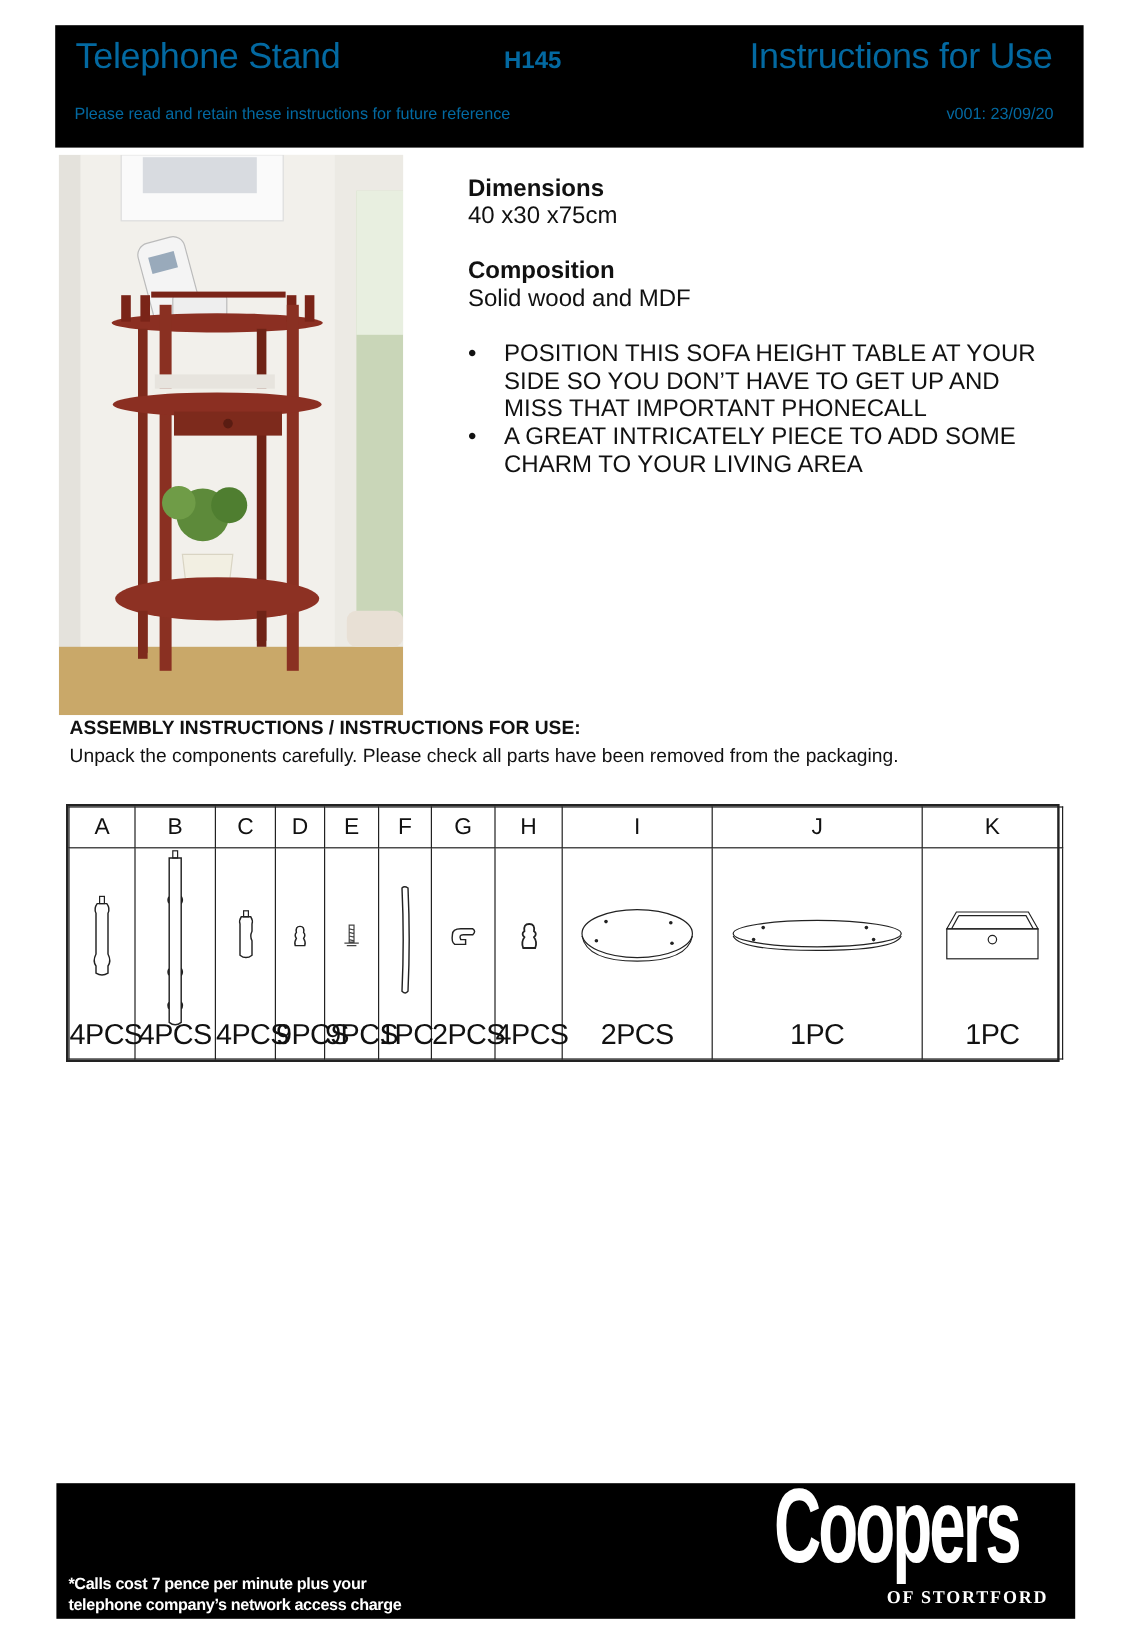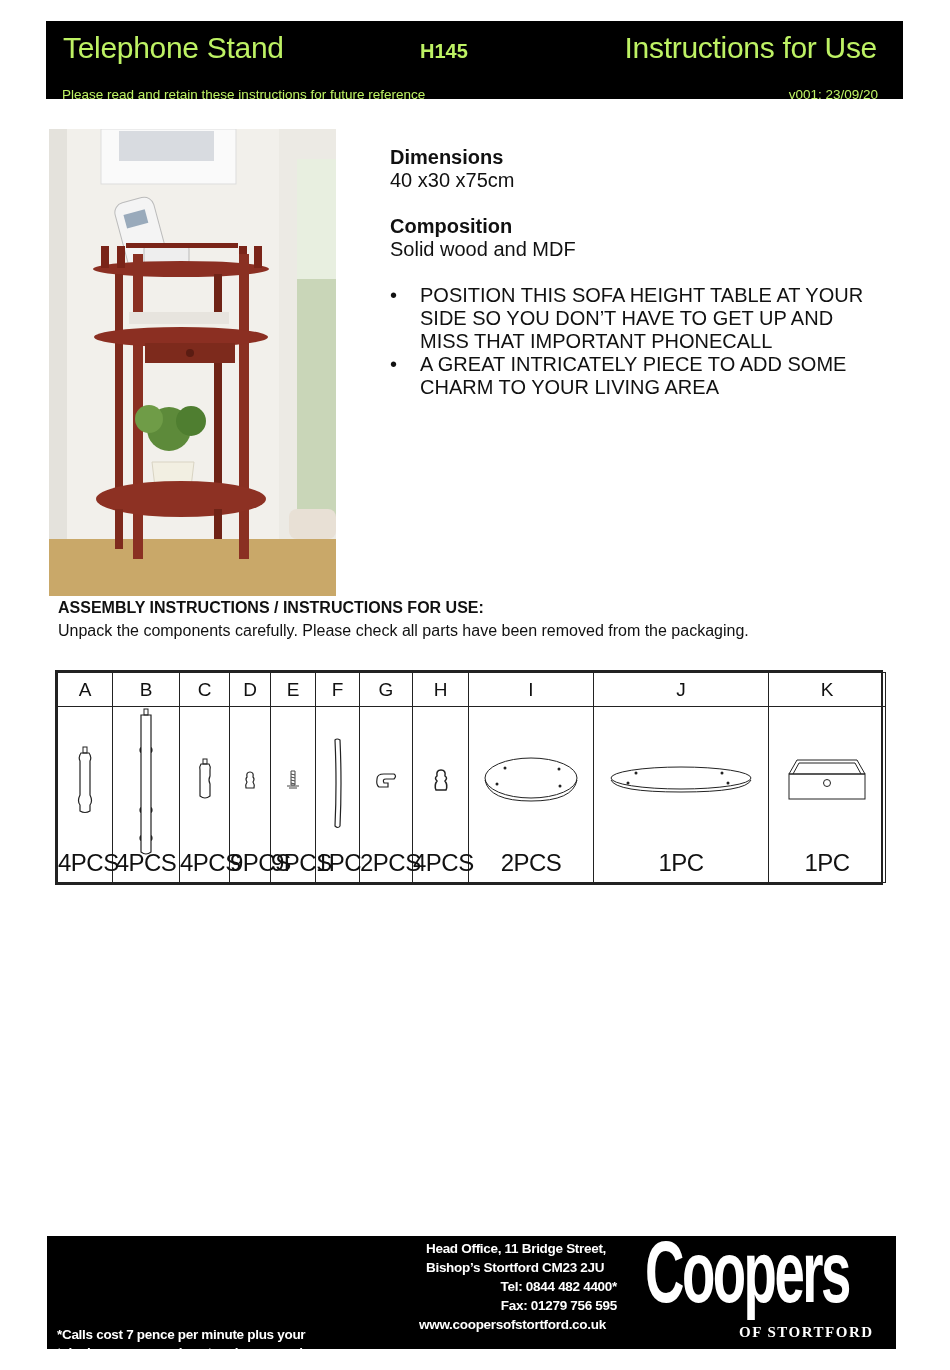--- a/index.html
+++ b/index.html
@@ -1,19 +1,19 @@
 <!DOCTYPE html>
 <html><head>
 <meta charset="utf-8">
 <style>
   * { box-sizing: border-box; margin: 0; padding: 0; }
   html, body { width: 950px; height: 1370px; background: #fff; }
   body { position: relative; font-family: "Liberation Sans", sans-serif; color: #111; overflow: hidden; }
 
-  .header { position: absolute; left: 46px; top: 21px; width: 857px; height: 78px; background: #000; color: #bef264; }
+  .header { position: absolute; left: 46px; top: 21px; width: 857px; height: 102px; background: #000; color: #0369a1; }
   .header .title { position: absolute; left: 17px; top: 10px; font-size: 30px; font-weight: normal; letter-spacing: -0.3px; }
   .header .code { position: absolute; left: 374px; top: 19px; font-size: 20px; font-weight: bold; }
   .header .ifu { position: absolute; right: 26px; top: 10px; font-size: 30px; letter-spacing: -0.3px; }
   .header .sub { position: absolute; left: 16px; top: 66px; font-size: 13.5px; }
   .header .ver { position: absolute; right: 25px; top: 66px; font-size: 13.5px; }
 
   .photo { position: absolute; left: 49px; top: 129px; width: 287px; height: 467px; overflow: hidden; background: #f1efea; }
 
   .info { position: absolute; left: 390px; top: 146px; width: 490px; font-size: 20px; line-height: 23px; }
   .info .label { font-weight: bold; }
@@ -26,21 +26,21 @@
   .assembly .h { font-weight: bold; }
 
   .parts { position: absolute; left: 55px; top: 670px; width: 828px; height: 215px; border: 2px solid #222; border-collapse: collapse; }
   .parts table { width: 100%; height: 100%; border-collapse: collapse; table-layout: fixed; }
   .parts td, .parts th { border: 1.5px solid #222; text-align: center; font-weight: normal; }
   .parts th { height: 34px; font-size: 19px; }
   .parts td { position: relative; vertical-align: bottom; padding-bottom: 5px; font-size: 24px; letter-spacing: -0.5px; }
   .parts td .pic { position: absolute; left: 0; right: 0; top: 0; bottom: 30px; display: flex; align-items: center; justify-content: center; }
 
   .footer { position: absolute; left: 47px; top: 1236px; width: 849px; height: 113px; background: #000; color: #fff; }
-  .footer .note { position: absolute; left: 10px; top: 90px; font-size: 13.5px; font-weight: bold; line-height: 18px; letter-spacing: -0.3px; }
+  .footer .note { position: absolute; left: 10px; top: 75px; font-size: 13.5px; font-weight: bold; line-height: 18px; letter-spacing: -0.3px; }
   .footer .addr { position: absolute; left: 370px; top: 3px; width: 200px; font-size: 13.5px; font-weight: bold; line-height: 19px; letter-spacing: -0.3px; }
   .footer .addr div { text-align: right; }
   .footer .addr .l1 { text-align: left; padding-left: 9px; }
   .footer .addr .l2 { text-align: left; padding-left: 9px; }
   .footer .addr .l5 { text-align: left; padding-left: 2px; }
   .footer .logo { position: absolute; left: 596px; top: 2px; width: 250px; height: 108px; }
   .footer .logo .big { position: absolute; left: 2px; top: -10px; font-family: "Liberation Sans", sans-serif; font-weight: bold; font-size: 88px; letter-spacing: -4px; transform: scaleX(0.62); transform-origin: left top; line-height: 1; }
   .footer .logo .small { position: absolute; left: 96px; top: 86px; font-family: "Liberation Serif", serif; font-weight: bold; font-size: 15px; letter-spacing: 1.5px; }
 </style>
 </head>
@@ -254,24 +254,17 @@
     </tr>
   </tbody>
     </table>
 </div>
 
 <div class="footer">
   <div class="note">
     <div>*Calls cost 7 pence per minute plus your</div>
     <div>telephone company’s  network access charge</div>
   </div>
-  <div class="addr">
-    <div class="l1">Head Office, 11 Bridge Street,</div>
-    <div class="l2">Bishop’s Stortford  CM23 2JU</div>
-    <div class="l3">Tel: 0844 482 4400*</div>
-    <div class="l4">Fax: 01279 756 595</div>
-    <div class="l5">www.coopersofstortford.co.uk</div>
-  </div>
   <div class="logo">
     <div class="big">Coopers</div>
     <div class="small">OF STORTFORD</div>
   </div>
 </div>
 
 </body></html>

